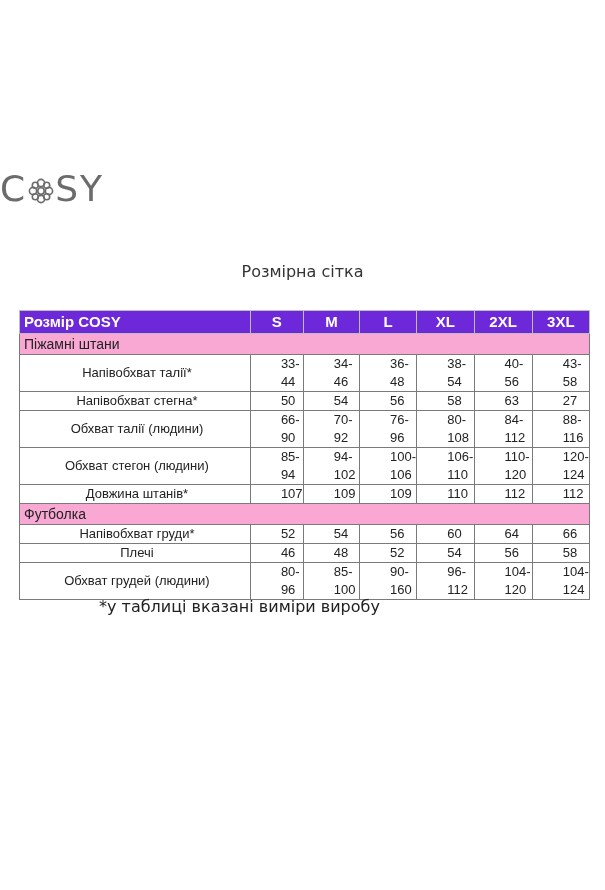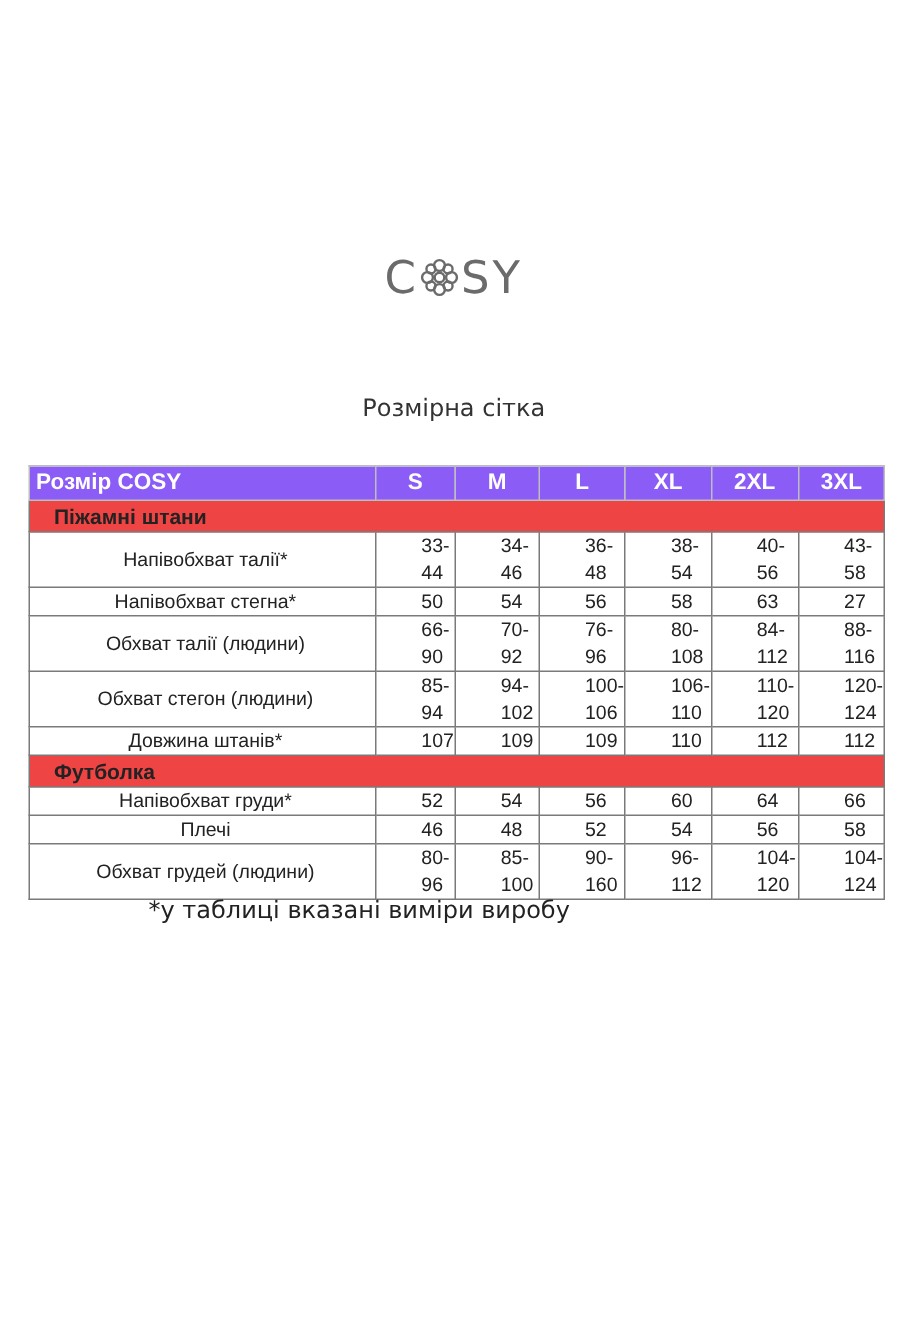--- a/index.html
+++ b/index.html
@@ -1,26 +1,26 @@
 <!DOCTYPE html>
 <html><head>
   <meta charset="utf-8">
   <style>
     html, body { margin: 0; padding: 0; background: #ffffff; }
     body { width: 605px; height: 890px; position: relative; overflow: hidden; font-family: "Liberation Sans", sans-serif; color: #222; }
-    .logo { position: absolute; left: 0; width: 605px; top: 168px; text-align: center; font-family: "DejaVu Sans", sans-serif; font-size: 30px; letter-spacing: 2px; color: #6b6b6b; font-weight: normal; }
+    .logo { position: absolute; left: 0; width: 605px; top: 168px; font-family: "DejaVu Sans", sans-serif; font-size: 36px; letter-spacing: 2px; color: #6b6b6b; font-weight: normal; }
     .logo .flower { display: inline-block; vertical-align: -4px; width: 28px; height: 28px; }
     .title { position: absolute; left: 0; width: 605px; top: 262px; text-align: center; font-family: "DejaVu Sans", sans-serif; font-size: 16px; color: #333; }
     table { position: absolute; left: 19px; top: 310px; border-collapse: collapse; width: 571px; font-size: 13px; }
     td, th { border: 1px solid #7a7a7a; padding: 0; height: 18px; line-height: 18px; }
-    th { background: #8b5cf6; color: #ffffff; font-weight: bold; font-size: 15px; height: 22px; line-height: 22px; border-color: #bdbdbd; }
+    th { background: #6d28d9; color: #ffffff; font-weight: bold; font-size: 15px; height: 22px; line-height: 22px; border-color: #bdbdbd; }
     th.lbl { text-align: left; padding-left: 4px; }
     td.lbl { text-align: center; padding-left: 4px; }
     td.v { text-align: left; padding-left: 30px; }
-    tr.section td { background: #ef4444; font-weight: bold; font-size: 14px; height: 20px; line-height: 20px; padding-left: 16px; }
+    tr.section td { background: #f9a8d4; font-weight: normal; font-size: 14px; height: 20px; line-height: 20px; padding-left: 4px; }
     .c0 { width: 230px; } .c1 { width: 51px; } .c2 { width: 56px; } .c3 { width: 57px; } .c4 { width: 57px; } .c5 { width: 58px; } .c6 { width: 57px; }
     .note { position: absolute; left: 99px; top: 597px; font-family: "DejaVu Sans", sans-serif; font-size: 16px; color: #222; }
   </style>
 </head>
 <body>
 
 <div class="logo">
   <span>C</span><svg class="flower" viewBox="0 0 28 28" fill="none" stroke="#6b6b6b" stroke-width="1.6">
     <circle cx="14" cy="14" r="3.2"></circle>
     <circle cx="14" cy="6" r="3.6"></circle>

